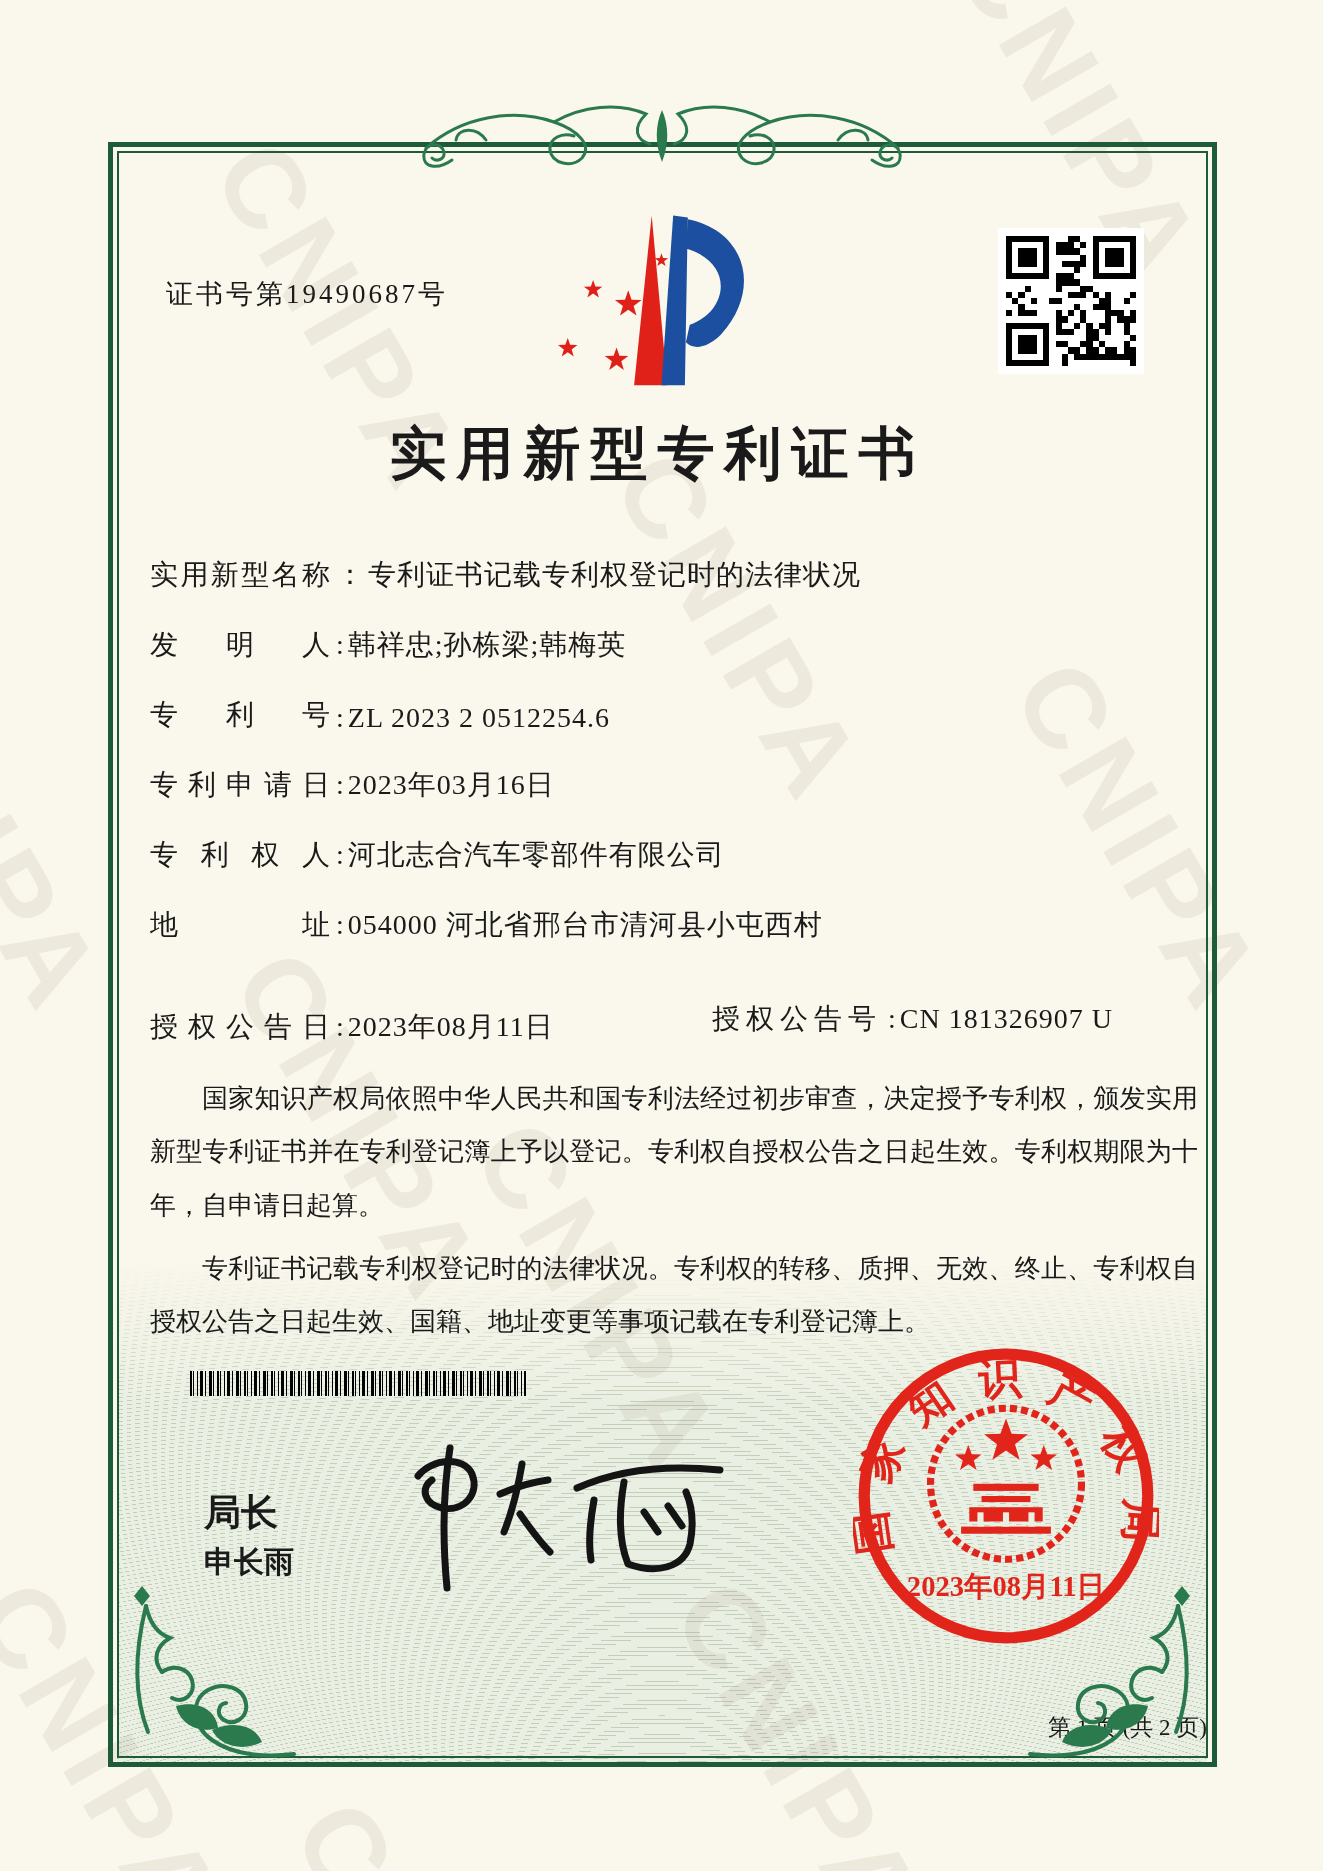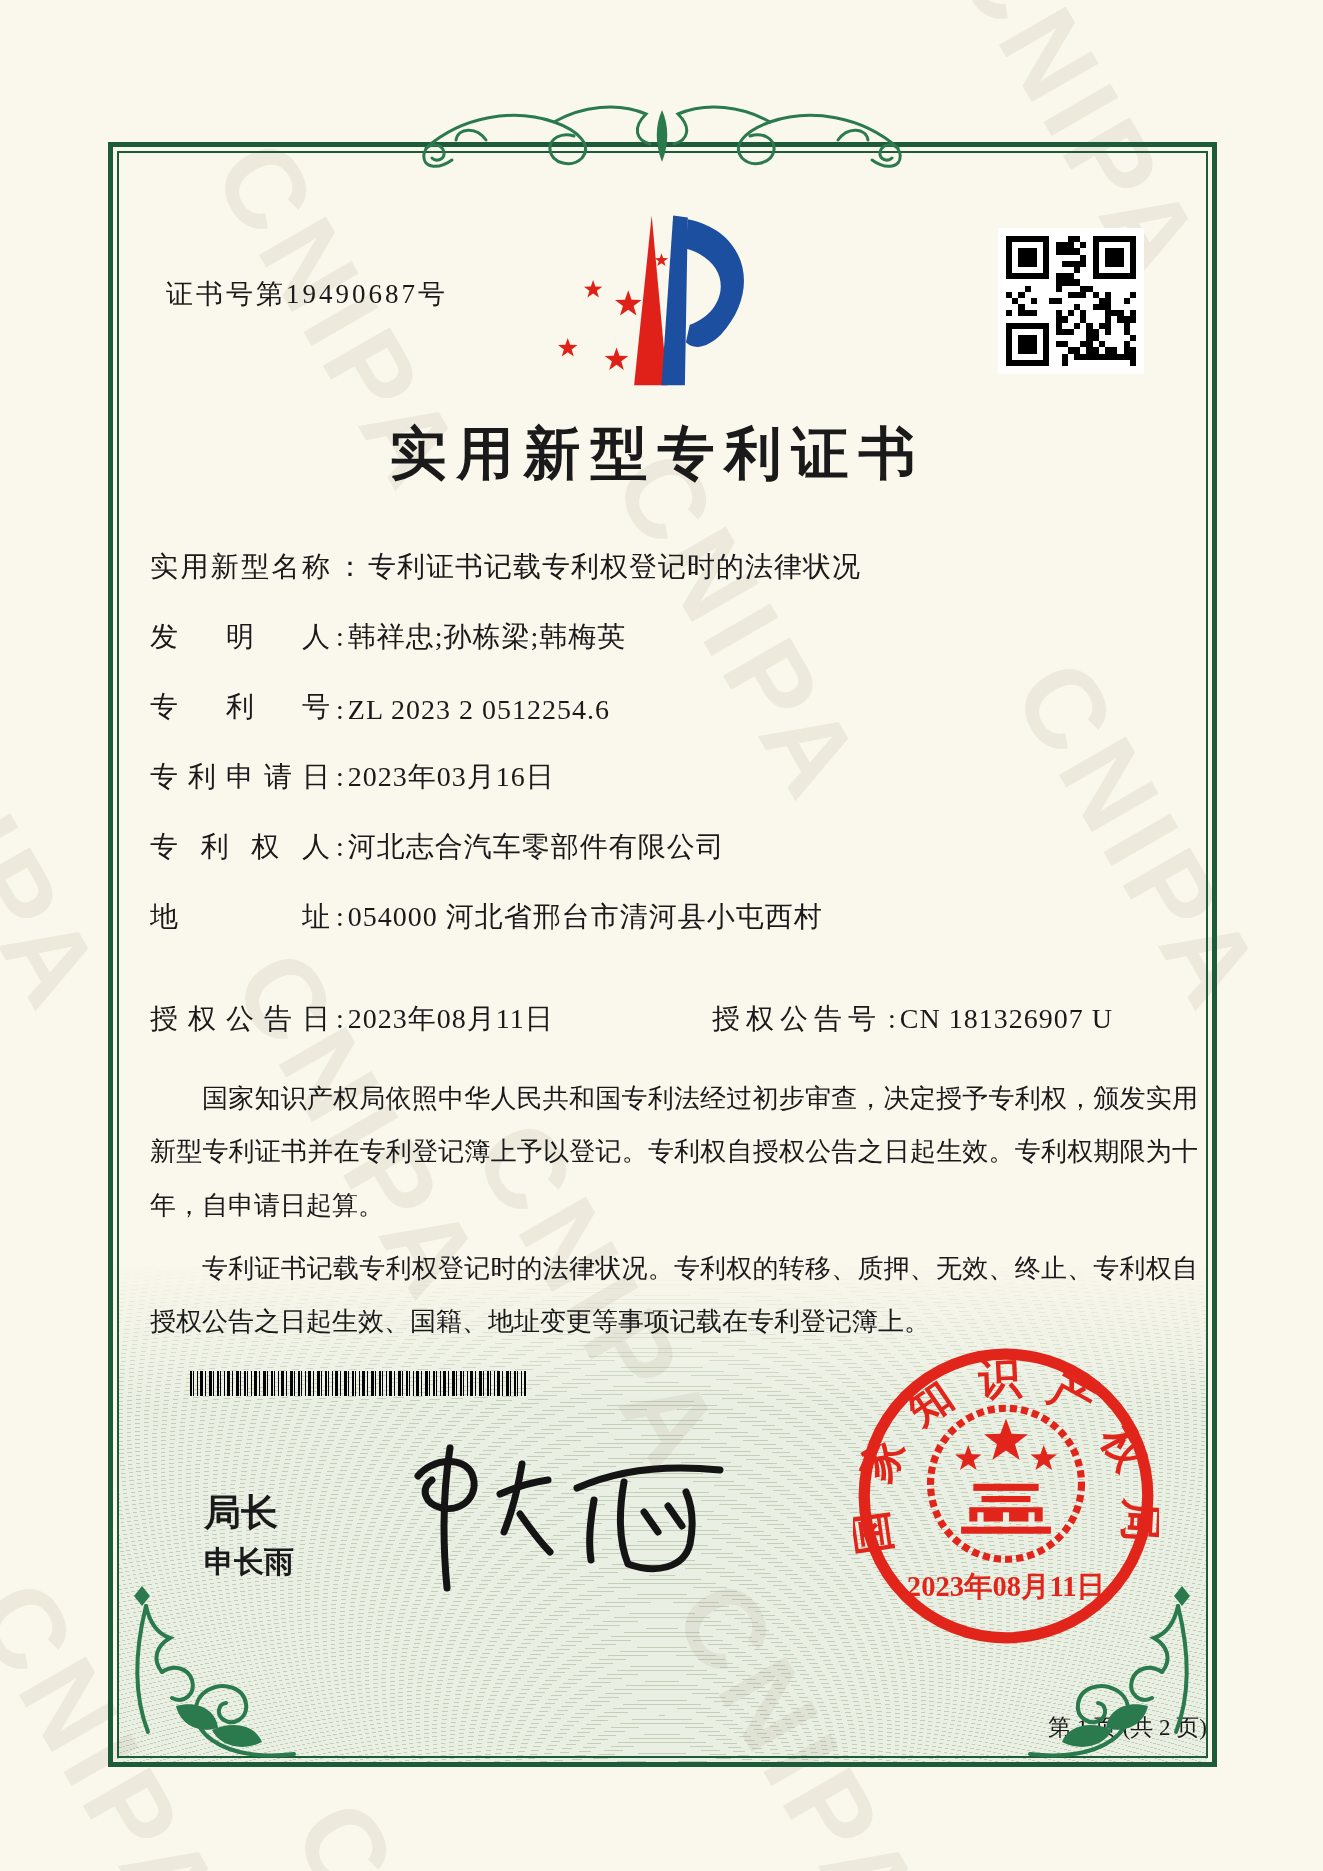--- a/index.html
+++ b/index.html
@@ -48,21 +48,21 @@
   .content{position:absolute;z-index:4;left:0;top:0;width:100%;height:100%;}
 
   .cert-no{left:166px;top:236px;font-size:27px;letter-spacing:3px;margin-top:40px;}
 
   .title{
     left:108px;top:416px;width:1099px;text-align:center;
     font-size:57px;font-weight:bold;letter-spacing:10px;
   }
 
   .field{left:150px;font-size:28px;white-space:nowrap;}
-  .flabel{display:inline-block;width:180px;text-align:justify;text-align-last:justify;vertical-align:bottom;}
+  .flabel{display:inline-block;width:180px;text-align:justify;text-align-last:justify;vertical-align:bottom;margin-top:8px;}
   .fcolon{display:inline-block;margin:0 4px 0 6px;}
   .fvalue{letter-spacing:1px;}
 
   .para-wrap{left:150px;top:1072px;width:1048px;font-size:26px;line-height:2.05;text-align:justify;}
   .para-wrap p{margin:0 0 10px 0;text-indent:2em;}
 
   .barcode{
     left:190px;top:1371px;width:336px;height:25px;
     background:repeating-linear-gradient(90deg,
       #000 0 2px,transparent 2px 3px,

